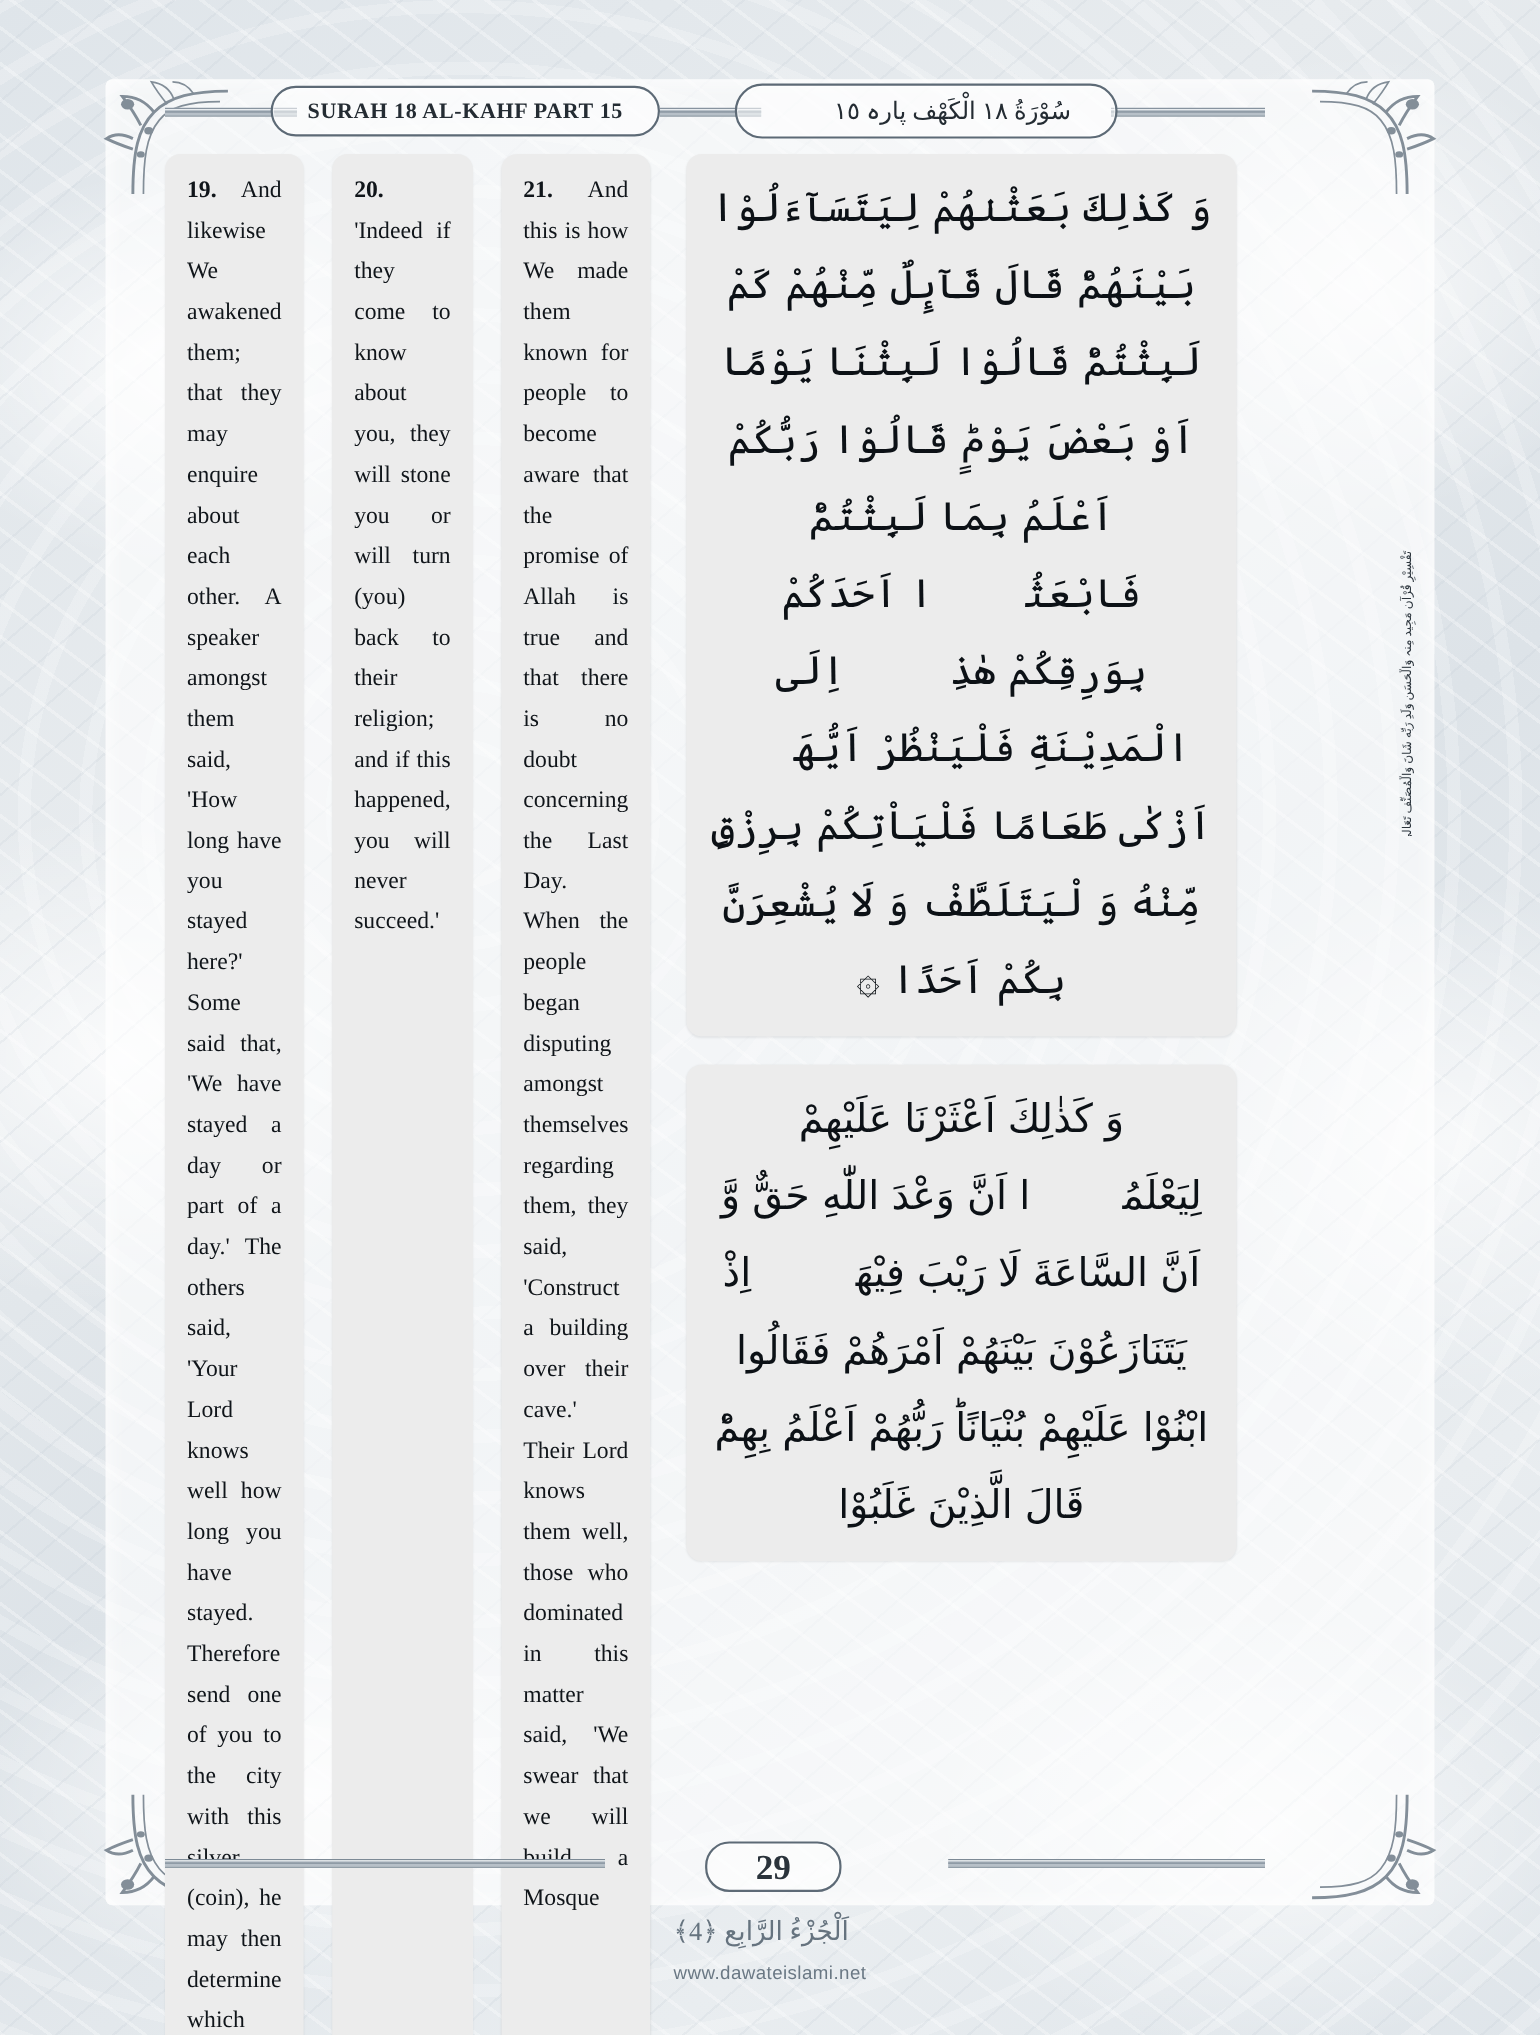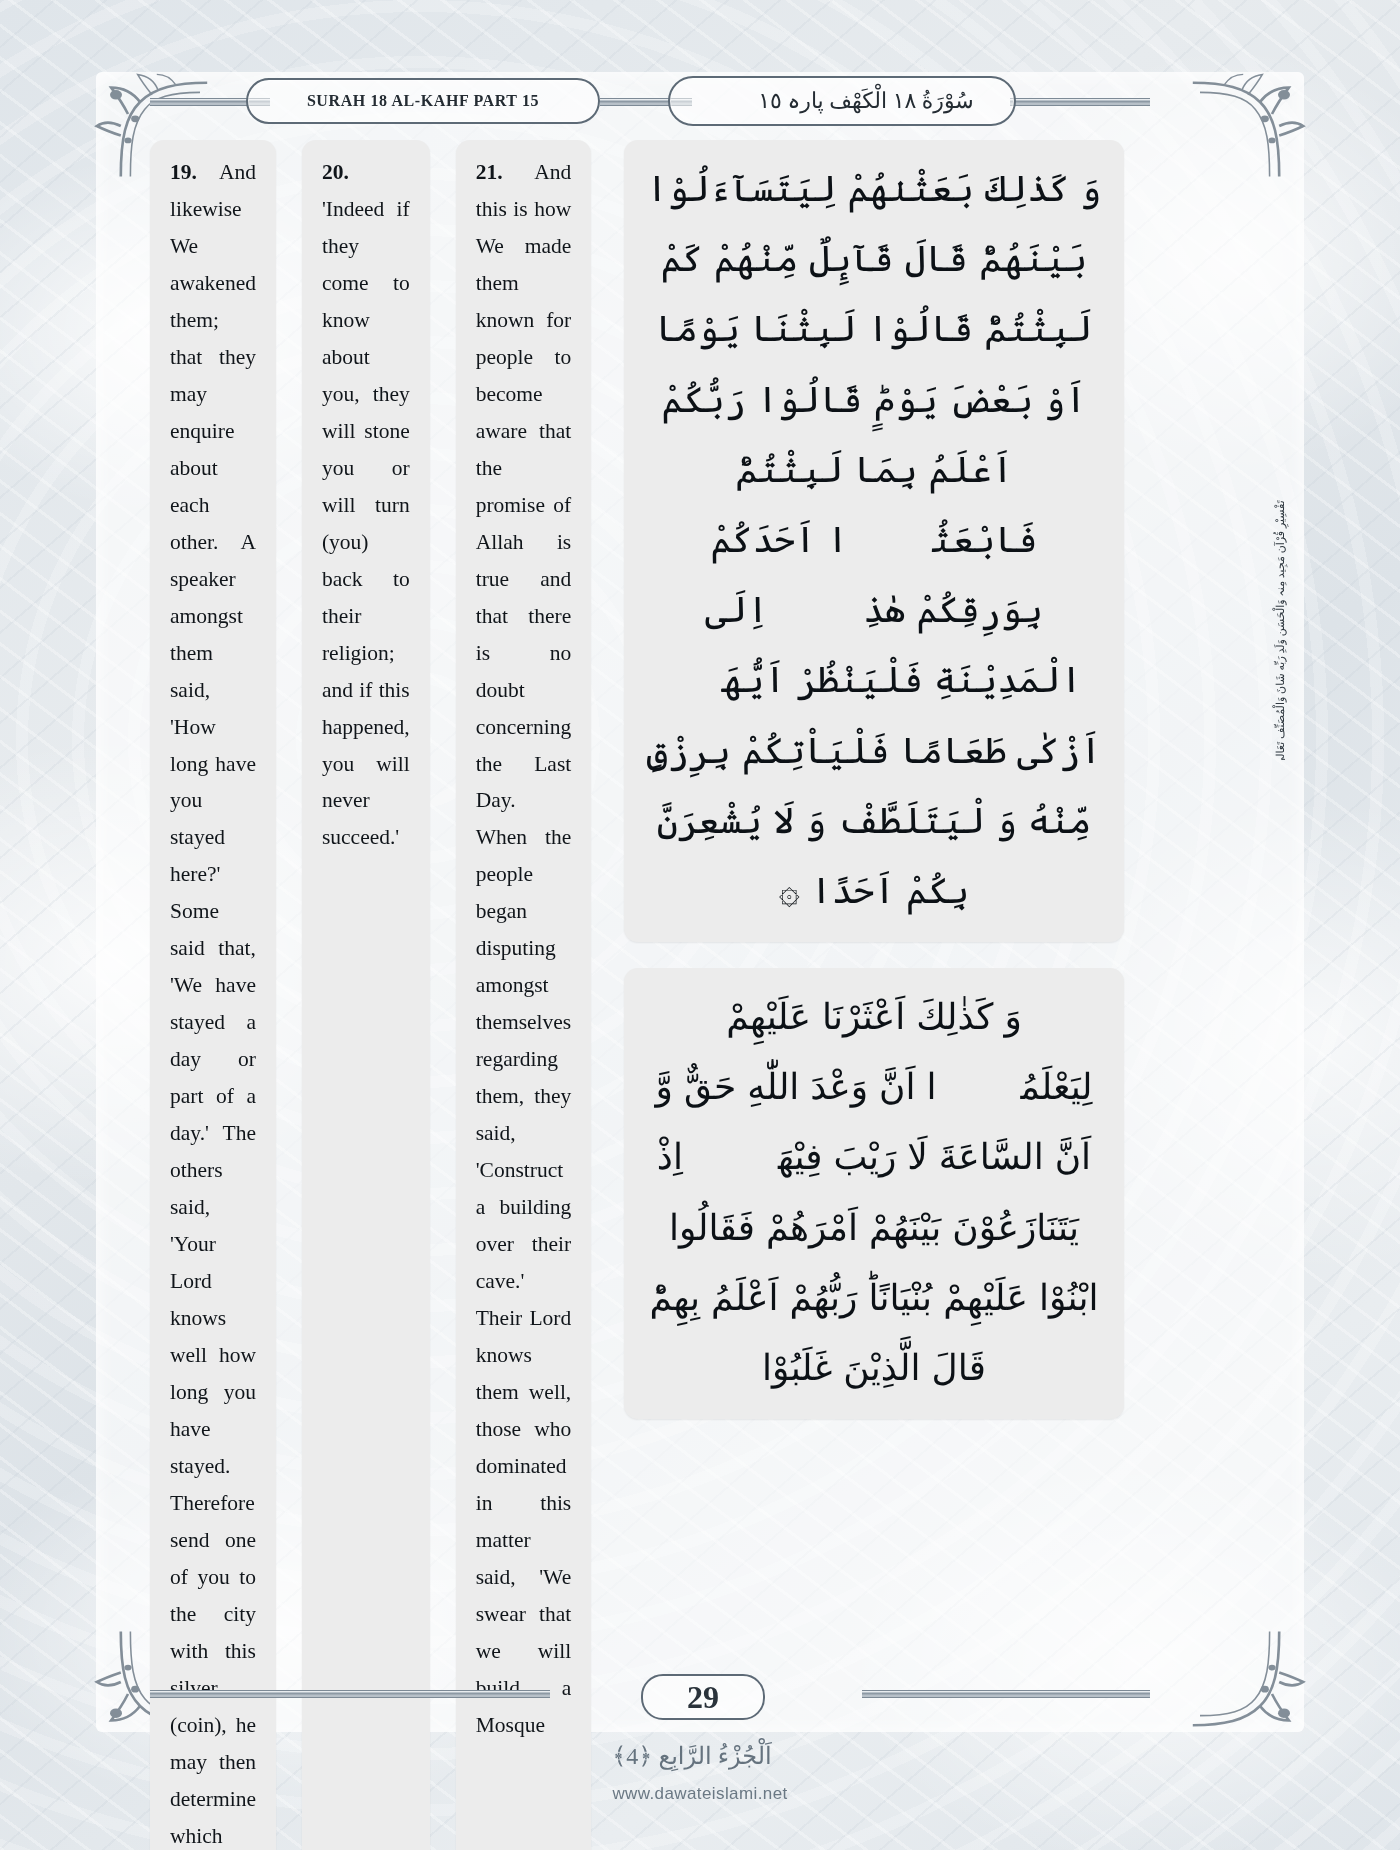--- a/index.html
+++ b/index.html
@@ -95,21 +95,21 @@
     justify-content: center;
     color: #2f3841;
     box-shadow: 0 0 0 1px rgba(255,255,255,0.6) inset;
   }
   .cart-left {
     left: 246px; top: 78px; width: 350px; height: 42px;
   }
   .cart-left .label {
     font-family: "Liberation Serif", serif;
     font-weight: 700;
-    font-size: 16px;
+    font-size: 20px;
     letter-spacing: 0.6px;
     color:#242c33;
     white-space: nowrap;
   }
   .cart-right {
     left: 668px; top: 76px; width: 344px; height: 46px;
   }
   .cart-right .label {
     font-size: 22px;
     color:#242c33;

